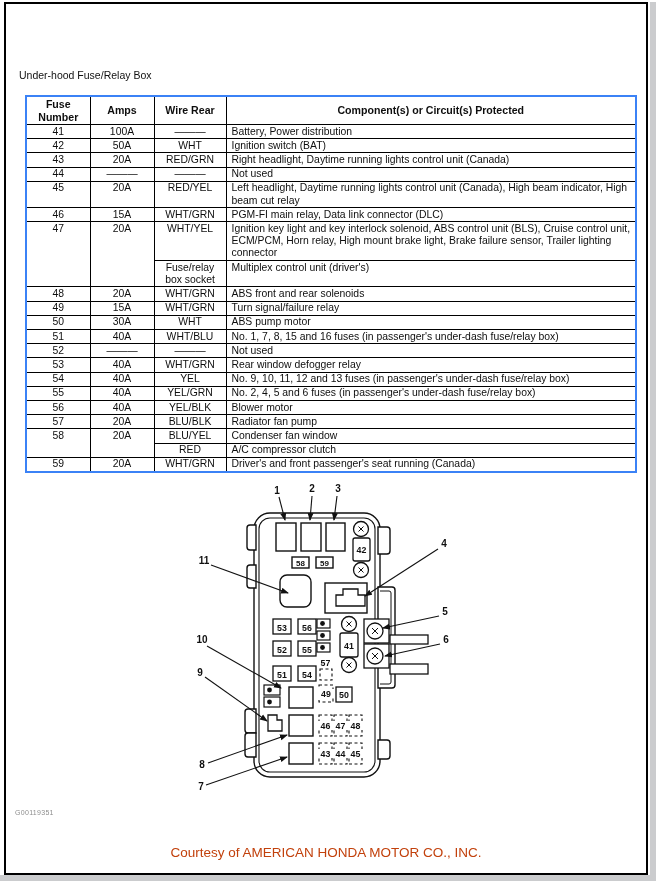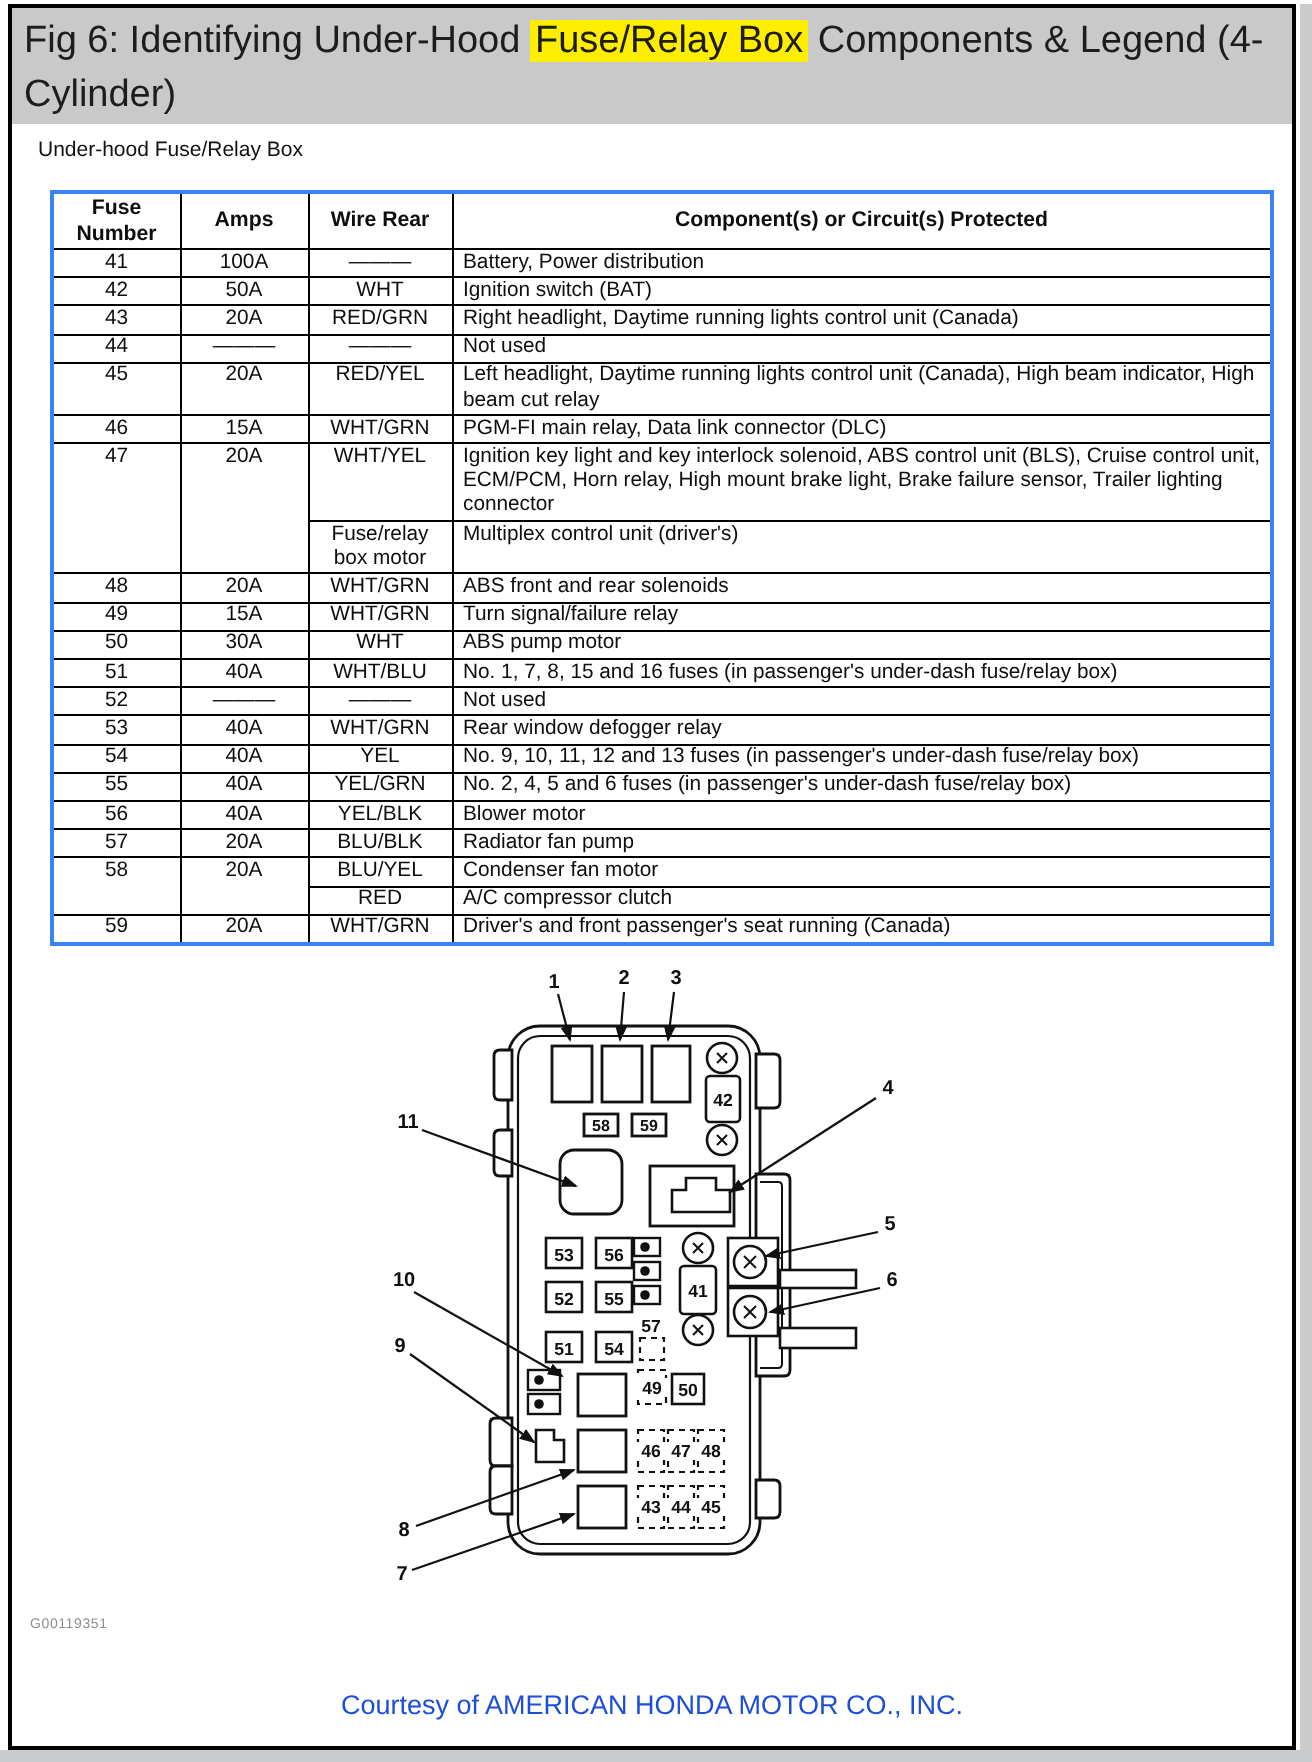--- a/index.html
+++ b/index.html
@@ -41,42 +41,39 @@
   .fuse-table col.c1 { width:64px; }
   .fuse-table col.c2 { width:72px; }
   .fuse-table td.col0, .fuse-table td.col1, .fuse-table td.col2 { text-align:center; }
   .fuse-table td.col3 { text-align:left; padding-left:5px;margin-left:20px; }
   .figure-id {
     position:absolute; left:9px; top:805px;
     font-size:7px; color:#8d8d8d; letter-spacing:0.3px;
   }
   .courtesy {
     position:absolute; left:0; top:841px; width:640px;
-    text-align:center; font-size:13.5px; color:#1d4ed8;
+    text-align:center; font-size:13.5px; color:#c2410c;
   }
   svg.diagram { position:absolute; left:186px; top:472px; width:270px; height:345px; }
   svg.diagram text {
     font-family:"Liberation Sans", sans-serif; font-weight:bold; fill:#101010;
   }
   .t-callout { font-size:10px; }
   .t-slot { font-size:8.8px; }
   .t-slot-sm { font-size:8px; }
 </style>
 </head>
 <body>
 
 <div class="page">
   <div class="edge-right"></div>
   <div class="edge-bottom"></div>
 
   <div class="sheet">
 
-    <div class="title-band">
-      <span>Fig 6: Identifying Under-Hood </span><span class="hl">Fuse/Relay Box</span><span> Components &amp; Legend (4-Cylinder)</span>
-    </div>
 
     <div class="section-title">Under-hood Fuse/Relay Box</div>
 
     <table class="fuse-table">
       <colgroup>
         <col class="c0">
           <col class="c1">
           <col class="c2">
           <col class="c3">
       </colgroup>
@@ -125,21 +122,21 @@
             <td class="col2">WHT/GRN</td>
             <td class="col3">PGM-FI main relay, Data link connector (DLC)</td>
           </tr>
           <tr>
             <td class="col0" rowspan="2">47</td>
             <td class="col1" rowspan="2">20A</td>
             <td class="col2">WHT/YEL</td>
             <td class="col3">Ignition key light and key interlock solenoid, ABS control unit (BLS), Cruise control unit, ECM/PCM, Horn relay, High mount brake light, Brake failure sensor, Trailer lighting connector</td>
           </tr>
           <tr>
-            <td class="col2">Fuse/relay box motor</td>
+            <td class="col2">Fuse/relay box socket</td>
             <td class="col3">Multiplex control unit (driver's)</td>
           </tr>
           <tr>
             <td class="col0">48</td>
             <td class="col1">20A</td>
             <td class="col2">WHT/GRN</td>
             <td class="col3">ABS front and rear solenoids</td>
           </tr>
           <tr>
             <td class="col0">49</td>
@@ -192,21 +189,21 @@
           <tr>
             <td class="col0">57</td>
             <td class="col1">20A</td>
             <td class="col2">BLU/BLK</td>
             <td class="col3">Radiator fan pump</td>
           </tr>
           <tr>
             <td class="col0" rowspan="2">58</td>
             <td class="col1" rowspan="2">20A</td>
             <td class="col2">BLU/YEL</td>
-            <td class="col3">Condenser fan motor</td>
+            <td class="col3">Condenser fan window</td>
           </tr>
           <tr>
             <td class="col2">RED</td>
             <td class="col3">A/C compressor clutch</td>
           </tr>
           <tr>
             <td class="col0">59</td>
             <td class="col1">20A</td>
             <td class="col2">WHT/GRN</td>
             <td class="col3">Driver's and front passenger's seat running (Canada)</td>

